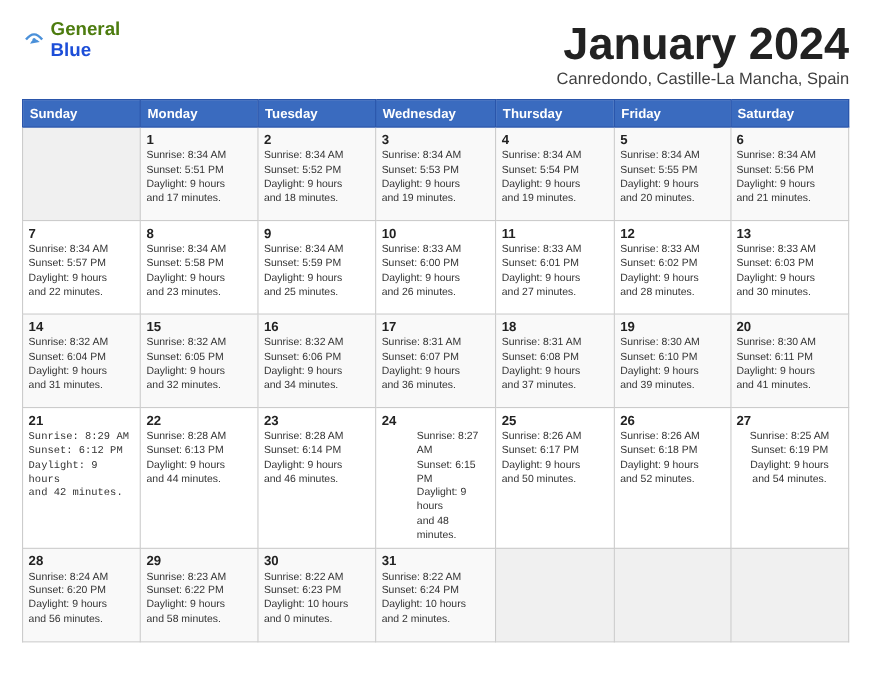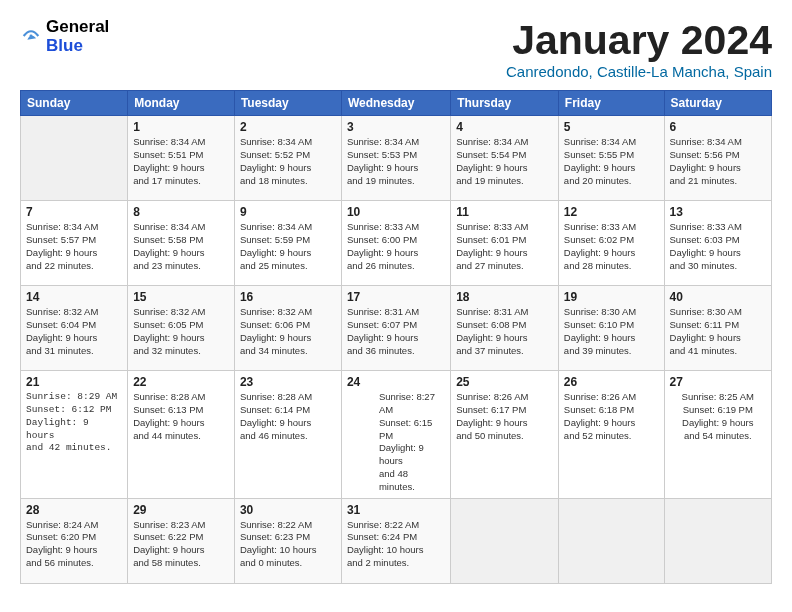--- a/index.html
+++ b/index.html
@@ -34,21 +34,21 @@
       text-align: right;
     }
     .month-title {
       font-size: 41px;
       font-weight: bold;
       color: #222;
       line-height: 1.1;
     }
     .subtitle {
       font-size: 15px;
-      color: #0369a1;
+      color: #404040;
       font-weight: normal;
     }
     .calendar {
       width: 100%;
       border-collapse: collapse;
       font-size: 11px;
     }
     .calendar thead th {
       background: #3a6bbf;
       color: #fff;
@@ -91,21 +91,21 @@
 
 <div class="page">
   <div class="header">
     <div class="logo">
       <svg class="logo-icon" viewBox="0 0 30 30" xmlns="http://www.w3.org/2000/svg">
         <path d="M5 15 Q15 2 25 15" fill="none" stroke="#4a90d9" stroke-width="3"></path>
         <path d="M10 20 Q15 10 22 18" fill="#4a90d9"></path>
         <circle cx="15" cy="15" r="2" fill="#4a90d9"></circle>
       </svg>
       <div>
-        <div style="font-size:17px;font-weight:bold;color:#000000;line-height:1.1;">General</div>
+        <div style="font-size:17px;font-weight:bold;color:#4d7c0f;line-height:1.1;">General</div>
         <div style="font-size:17px;font-weight:bold;color:#1d4ed8;line-height:1.1;">Blue</div>
       </div>
     </div>
     <div class="title-block">
       <div class="month-title">January 2024</div>
       <div class="subtitle">Canredondo, Castille-La Mancha, Spain</div>
     </div>
   </div>
 
   <table class="calendar">
@@ -254,21 +254,21 @@
 and 37 minutes.</div>
           </td>
           <td>
             <span class="day-num">19</span>
             <div class="day-info" style="white-space: pre-line;">Sunrise: 8:30 AM
 Sunset: 6:10 PM
 Daylight: 9 hours
 and 39 minutes.</div>
           </td>
           <td>
-            <span class="day-num">40</span>
+            <span class="day-num">20</span>
             <div class="day-info" style="white-space: pre-line;">Sunrise: 8:30 AM
 Sunset: 6:11 PM
 Daylight: 9 hours
 and 41 minutes.</div>
           </td>
         </tr>
         <tr>
           <td>
             <span class="day-num">21</span>
             <div class="day-info" style="white-space: pre-line; font-family: Liberation Mono, monospace;">Sunrise: 8:29 AM

